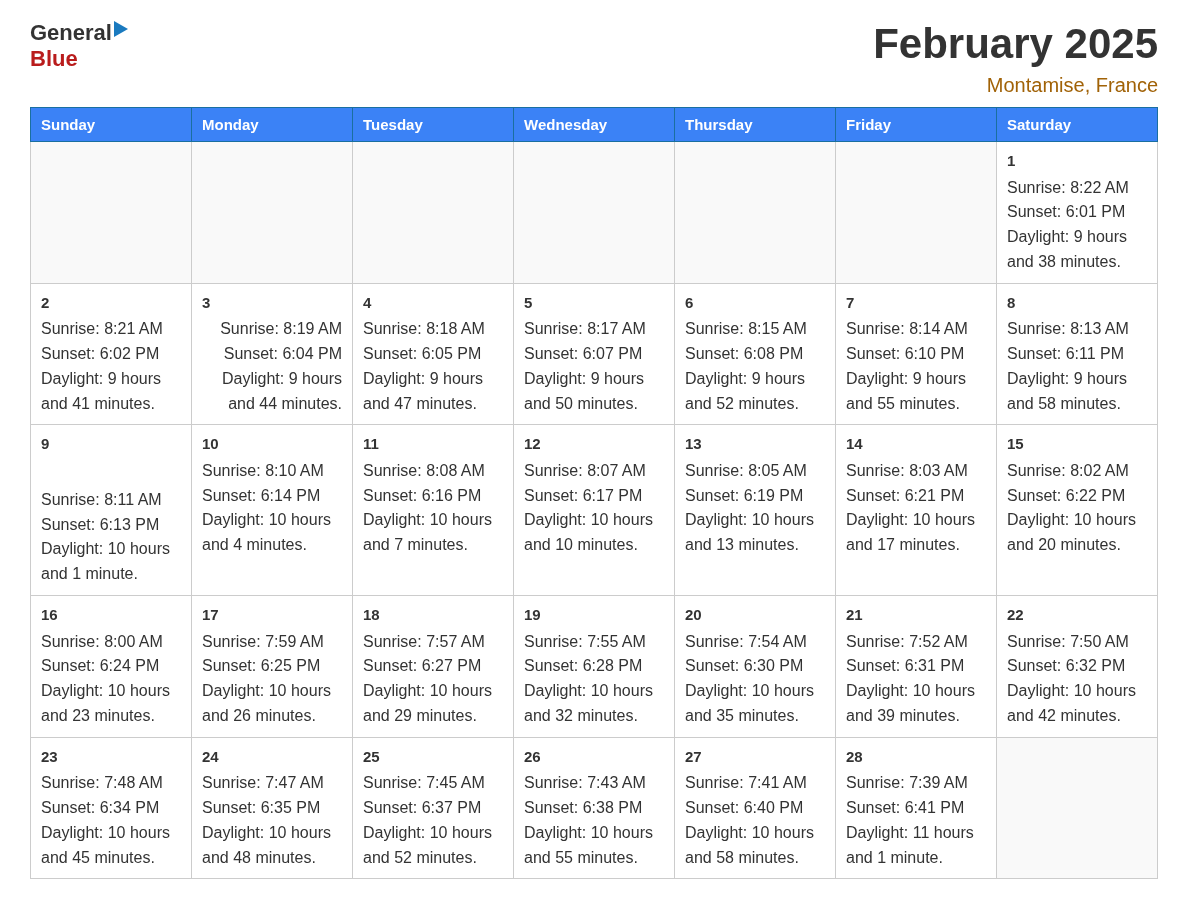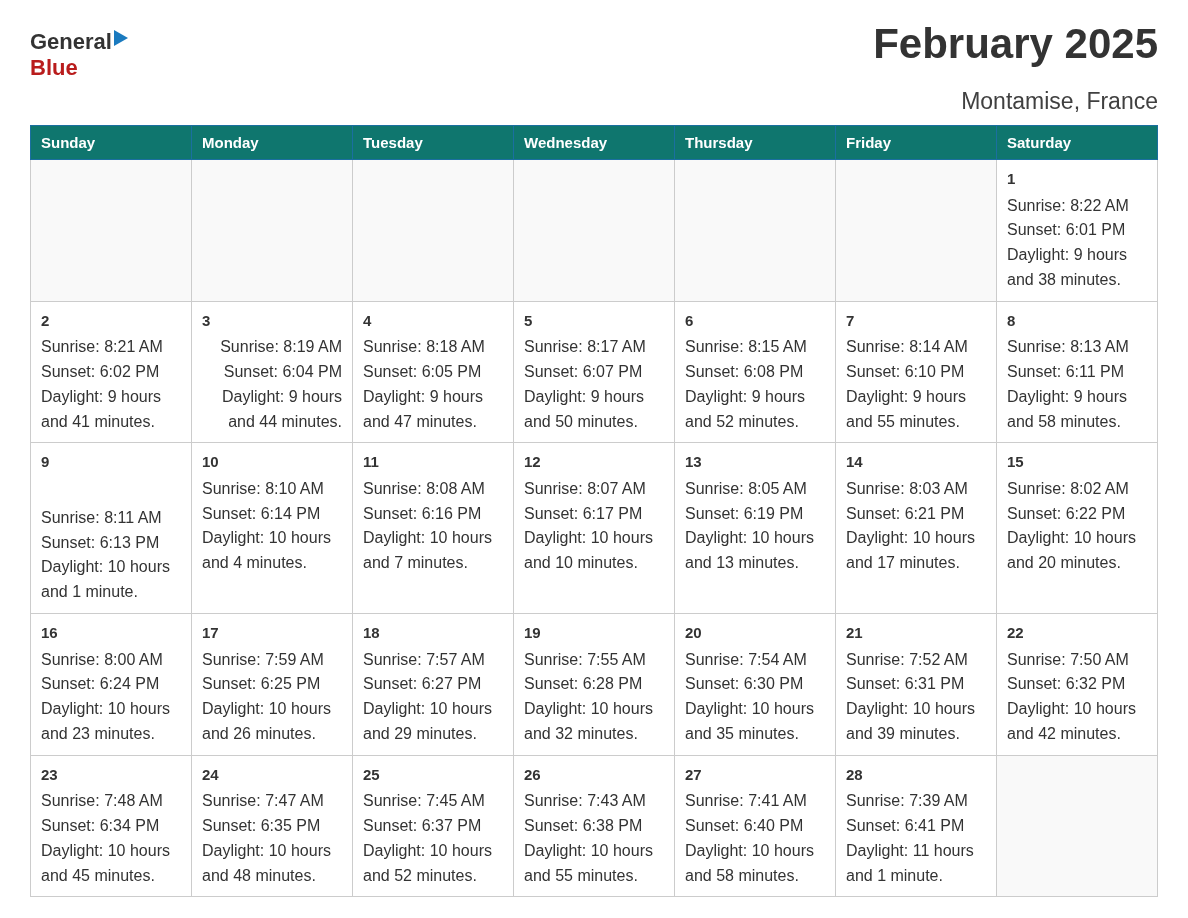--- a/index.html
+++ b/index.html
@@ -23,31 +23,31 @@
     }
     .title-section {
       text-align: right;
     }
     .calendar-title {
       font-size: 42px;
       font-weight: bold;
       color: #333;
     }
     .calendar-subtitle {
-      font-size: 23px;
-      color: #404040;
-      margin-top: 20px;
+      font-size: 20px;
+      color: #a16207;
+      margin-top: 6px;
     }
     .calendar {
       width: 100%;
       border-collapse: collapse;
       margin-top: 10px;
     }
     .calendar th {
-      background-color: #0f766e;
+      background-color: #3b82f6;
       color: #fff;
       font-size: 15px;
       font-weight: bold;
       padding: 8px 10px;
       text-align: left;
       border: 1px solid #1a6fa0;
     }
     .calendar td {
       vertical-align: top;
       padding: 8px 10px;
@@ -69,21 +69,20 @@
       margin-bottom: 3px;
     }
     .day-info {
       font-size: 16px;
       color: #333;
       line-height: 1.55;
     }
     .logo-wrapper {
       display: flex;
       flex-direction: column;
-      margin-top: 9px;
     }
     .logo-line1 {
       display: flex;
       align-items: center;
     }
     .logo-line2 {
       color: #b91c1c;
       font-size: 22px;
       font-weight: bold;
       margin-left: 0;

